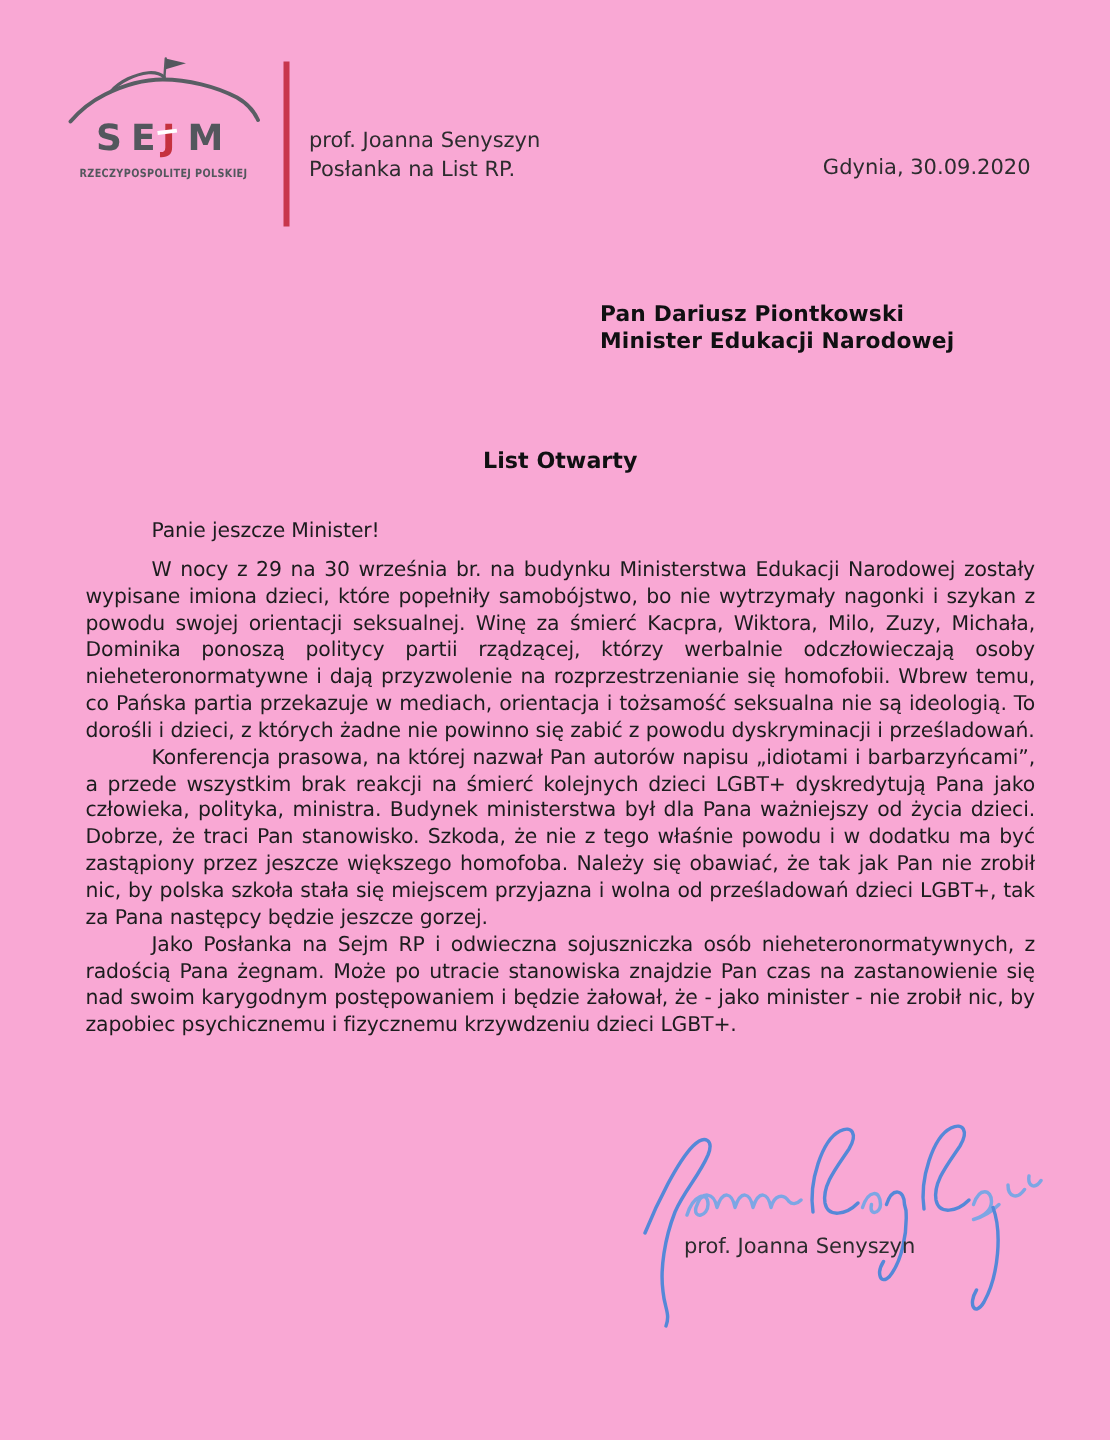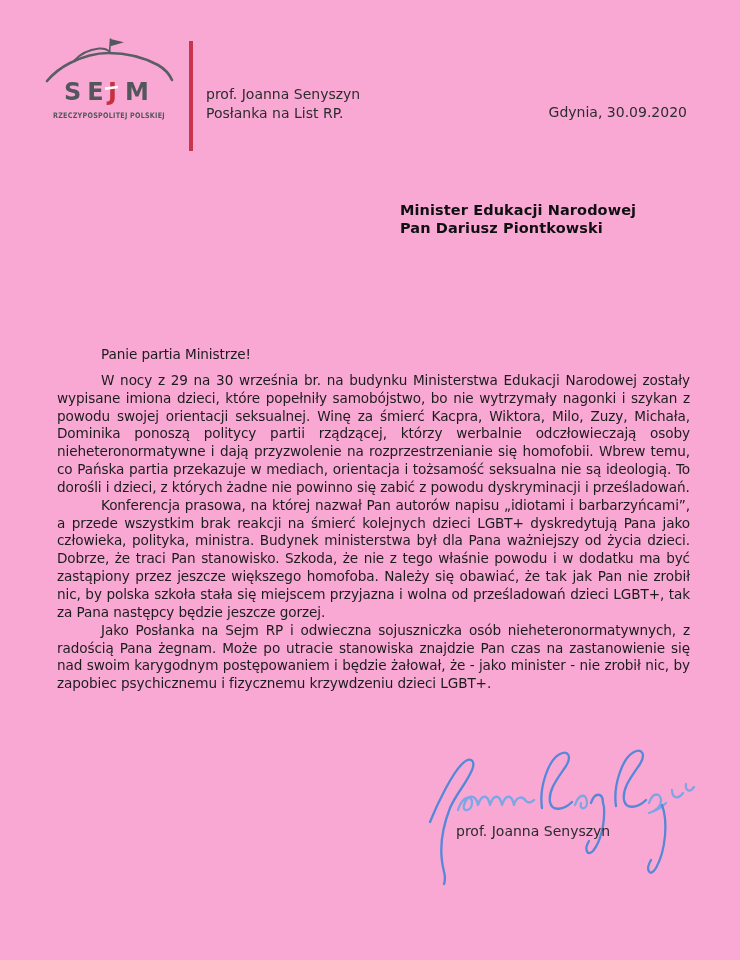--- a/index.html
+++ b/index.html
@@ -159,27 +159,28 @@
   <div class="red-divider"></div>
 
   <div class="sender-block">
     <div>prof. Joanna Senyszyn</div>
     <div>Posłanka na List RP.</div>
   </div>
 
   <div class="dateline">Gdynia, 30.09.2020</div>
 
   <div class="recipient-block">
+    <div>Pan Dariusz Piontkowski</div>
     <div>Minister Edukacji Narodowej</div>
-    <div>Pan Dariusz Piontkowski</div>
-  </div>
-
+  </div>
+
+  <div class="letter-title">List Otwarty</div>
 
   <div class="letter-body">
-    <p class="salutation">Panie partia Ministrze!</p>
+    <p class="salutation">Panie jeszcze Minister!</p>
     <p>W nocy z 29 na 30 września br. na budynku Ministerstwa Edukacji Narodowej zostały wypisane imiona dzieci, które popełniły samobójstwo, bo nie wytrzymały nagonki i szykan z powodu swojej orientacji seksualnej. Winę za śmierć Kacpra, Wiktora, Milo, Zuzy, Michała, Dominika ponoszą politycy partii rządzącej, którzy werbalnie odczłowieczają osoby nieheteronormatywne i dają przyzwolenie na rozprzestrzenianie się homofobii. Wbrew temu, co Pańska partia przekazuje w mediach, orientacja i tożsamość seksualna nie są ideologią. To dorośli i dzieci, z których żadne nie powinno się zabić z powodu dyskryminacji i prześladowań.</p>
     <p>Konferencja prasowa, na której nazwał Pan autorów napisu „idiotami i barbarzyńcami”, a przede wszystkim brak reakcji na śmierć kolejnych dzieci LGBT+ dyskredytują Pana jako człowieka, polityka, ministra. Budynek ministerstwa był dla Pana ważniejszy od życia dzieci. Dobrze, że traci Pan stanowisko. Szkoda, że nie z tego właśnie powodu i w dodatku ma być zastąpiony przez jeszcze większego homofoba. Należy się obawiać, że tak jak Pan nie zrobił nic, by polska szkoła stała się miejscem przyjazna i wolna od prześladowań dzieci LGBT+, tak za Pana następcy będzie jeszcze gorzej.</p>
     <p>Jako Posłanka na Sejm RP i odwieczna sojuszniczka osób nieheteronormatywnych, z radością Pana żegnam. Może po utracie stanowiska znajdzie Pan czas na zastanowienie się nad swoim karygodnym postępowaniem i będzie żałował, że - jako minister - nie zrobił nic, by zapobiec psychicznemu i fizycznemu krzywdzeniu dzieci LGBT+.</p>
   </div>
 
   <div class="signature-block">
     <svg width="290" height="150" viewBox="0 0 290 150">
 
       <path class="ink" d="M 12 78 C 20 58 34 30 44 20 C 52 12 58 16 54 26 C 48 40 38 50 32 64 C 25 82 22 102 24 117 C 25 128 29 132 26 140"></path>
       <path class="ink ink-light" d="M 40 66 C 44 53 54 49 54 59 C 54 67 44 69 46 61 C 50 49 58 51 60 61 C 64 49 70 51 72 61 C 76 49 82 51 84 61 C 88 49 94 51 96 61 C 98 53 104 51 108 57 C 110 59 113 59 116 56"></path>

